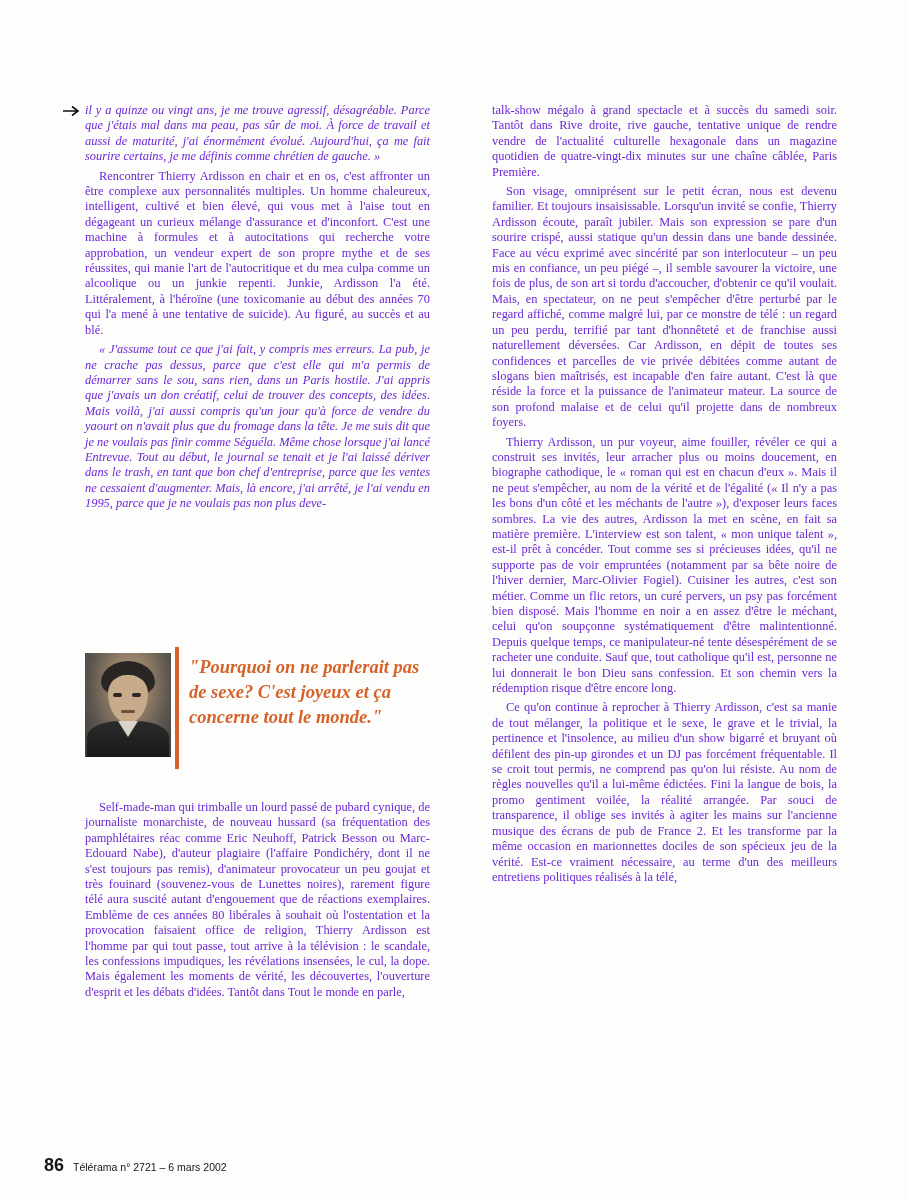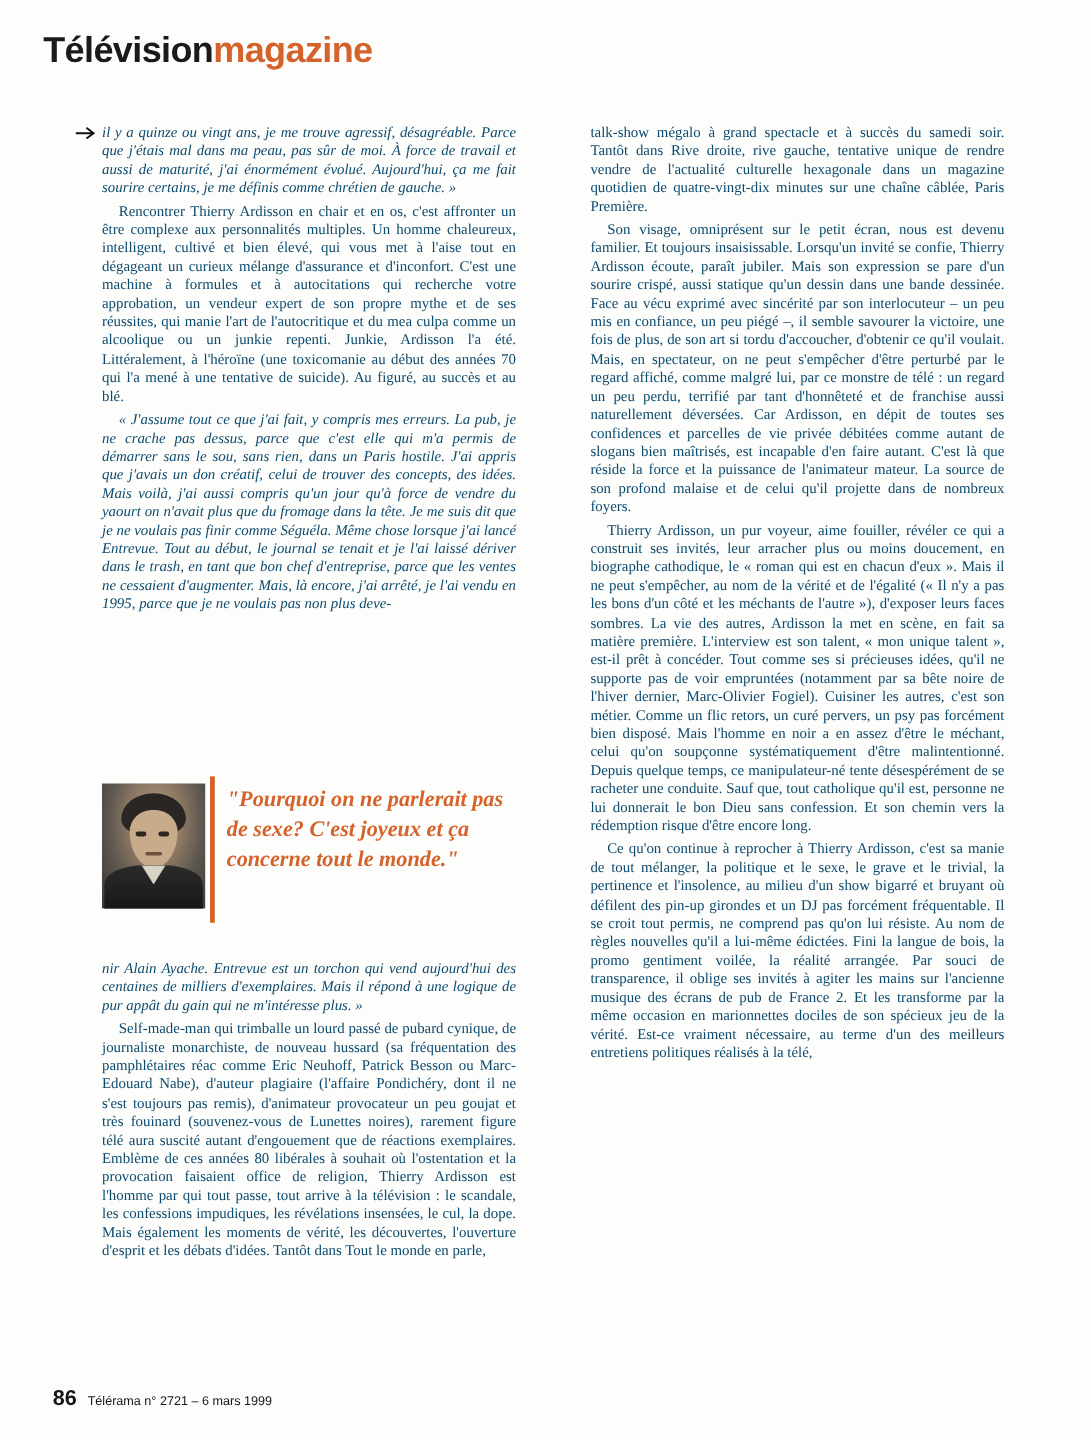--- a/index.html
+++ b/index.html
@@ -36,21 +36,21 @@
   .masthead .part2 { color: #d4622a; }
 
   
   .col {
     position: absolute;
     top: 103px;
     width: 345px;
     font-size: 12.4px;
     line-height: 15.4px;
     text-align: justify;
-    color: #0c4a6e;
+    color: #6d28d9;
   }
   .col-left { left: 85px; }
   .col-right { left: 492px; }
 
   .col p {
     margin: 0;
     text-indent: 14px;
   }
   .col p.noindent { text-indent: 0; }
   .col p.ital {
@@ -183,23 +183,20 @@
     font-size: 18px;
     margin-right: 9px;
   }
   .footer .src { font-size: 10.5px; }
 </style>
 </head>
 <body>
 
 <div class="page">
 
-  <div class="masthead">
-    <span class="part1">Télévision</span><span class="part2">magazine</span>
-  </div>
 
   <div class="col col-left" style="top:103px;">
     <span class="arrow">
       <svg width="20" height="12" viewBox="0 0 20 12">
         <path d="M0 6 L14 6 M9 1.5 L15 6 L9 10.5" fill="none" stroke="#111" stroke-width="1.6"></path>
       </svg>
     </span>
     <p class="ital noindent">il y a quinze ou vingt ans, je me trouve agressif, désagréable. Parce que j'étais mal dans ma peau, pas sûr de moi. À force de travail et aussi de maturité, j'ai énormément évolué. Aujourd'hui, ça me fait sourire certains, je me définis comme chrétien de gauche. »</p>
     <p>Rencontrer Thierry Ardisson en chair et en os, c'est affronter un être complexe aux personnalités multiples. Un homme chaleureux, intelligent, cultivé et bien élevé, qui vous met à l'aise tout en dégageant un curieux mélange d'assurance et d'inconfort. C'est une machine à formules et à autocitations qui recherche votre approbation, un vendeur expert de son propre mythe et de ses réussites, qui manie l'art de l'autocritique et du mea culpa comme un alcoolique ou un junkie repenti. Junkie, Ardisson l'a été. Littéralement, à l'héroïne (une toxicomanie au début des années 70 qui l'a mené à une tentative de suicide). Au figuré, au succès et au blé.</p>
     <p class="ital">« J'assume tout ce que j'ai fait, y compris mes erreurs. La pub, je ne crache pas dessus, parce que c'est elle qui m'a permis de démarrer sans le sou, sans rien, dans un Paris hostile. J'ai appris que j'avais un don créatif, celui de trouver des concepts, des idées. Mais voilà, j'ai aussi compris qu'un jour qu'à force de vendre du yaourt on n'avait plus que du fromage dans la tête. Je me suis dit que je ne voulais pas finir comme Séguéla. Même chose lorsque j'ai lancé Entrevue. Tout au début, le journal se tenait et je l'ai laissé dériver dans le trash, en tant que bon chef d'entreprise, parce que les ventes ne cessaient d'augmenter. Mais, là encore, j'ai arrêté, je l'ai vendu en 1995, parce que je ne voulais pas non plus deve-</p>
@@ -214,28 +211,27 @@
       <div class="eyeR"></div>
       <div class="mouth"></div>
       <div class="body"></div>
       <div class="collar"></div>
     </div>
     <div class="pull-bar"></div>
     <div class="pull-text">"Pourquoi on ne parlerait pas de sexe? C'est joyeux et ça concerne tout le monde."</div>
   </div>
 
   <div class="col col-left" style="top:800px; width:345px;">
-    <p class="ital noindent">nir Alain Ayache. Entrevue est un torchon qui vend aujourd'hui des centaines de milliers d'exemplaires. Mais il répond à une logique de pur appât du gain qui ne m'intéresse plus. »</p>
     <p>Self-made-man qui trimballe un lourd passé de pubard cynique, de journaliste monarchiste, de nouveau hussard (sa fréquentation des pamphlétaires réac comme Eric Neuhoff, Patrick Besson ou Marc-Edouard Nabe), d'auteur plagiaire (l'affaire Pondichéry, dont il ne s'est toujours pas remis), d'animateur provocateur un peu goujat et très fouinard (souvenez-vous de Lunettes noires), rarement figure télé aura suscité autant d'engouement que de réactions exemplaires. Emblème de ces années 80 libérales à souhait où l'ostentation et la provocation faisaient office de religion, Thierry Ardisson est l'homme par qui tout passe, tout arrive à la télévision : le scandale, les confessions impudiques, les révélations insensées, le cul, la dope. Mais également les moments de vérité, les découvertes, l'ouverture d'esprit et les débats d'idées. Tantôt dans Tout le monde en parle,</p>
   </div>
 
   <div class="col col-right">
     <p class="noindent">talk-show mégalo à grand spectacle et à succès du samedi soir. Tantôt dans Rive droite, rive gauche, tentative unique de rendre vendre de l'actualité culturelle hexagonale dans un magazine quotidien de quatre-vingt-dix minutes sur une chaîne câblée, Paris Première.</p>
     <p>Son visage, omniprésent sur le petit écran, nous est devenu familier. Et toujours insaisissable. Lorsqu'un invité se confie, Thierry Ardisson écoute, paraît jubiler. Mais son expression se pare d'un sourire crispé, aussi statique qu'un dessin dans une bande dessinée. Face au vécu exprimé avec sincérité par son interlocuteur – un peu mis en confiance, un peu piégé –, il semble savourer la victoire, une fois de plus, de son art si tordu d'accoucher, d'obtenir ce qu'il voulait. Mais, en spectateur, on ne peut s'empêcher d'être perturbé par le regard affiché, comme malgré lui, par ce monstre de télé : un regard un peu perdu, terrifié par tant d'honnêteté et de franchise aussi naturellement déversées. Car Ardisson, en dépit de toutes ses confidences et parcelles de vie privée débitées comme autant de slogans bien maîtrisés, est incapable d'en faire autant. C'est là que réside la force et la puissance de l'animateur mateur. La source de son profond malaise et de celui qu'il projette dans de nombreux foyers.</p>
     <p>Thierry Ardisson, un pur voyeur, aime fouiller, révéler ce qui a construit ses invités, leur arracher plus ou moins doucement, en biographe cathodique, le « roman qui est en chacun d'eux ». Mais il ne peut s'empêcher, au nom de la vérité et de l'égalité (« Il n'y a pas les bons d'un côté et les méchants de l'autre »), d'exposer leurs faces sombres. La vie des autres, Ardisson la met en scène, en fait sa matière première. L'interview est son talent, « mon unique talent », est-il prêt à concéder. Tout comme ses si précieuses idées, qu'il ne supporte pas de voir empruntées (notamment par sa bête noire de l'hiver dernier, Marc-Olivier Fogiel). Cuisiner les autres, c'est son métier. Comme un flic retors, un curé pervers, un psy pas forcément bien disposé. Mais l'homme en noir a en assez d'être le méchant, celui qu'on soupçonne systématiquement d'être malintentionné. Depuis quelque temps, ce manipulateur-né tente désespérément de se racheter une conduite. Sauf que, tout catholique qu'il est, personne ne lui donnerait le bon Dieu sans confession. Et son chemin vers la rédemption risque d'être encore long.</p>
     <p>Ce qu'on continue à reprocher à Thierry Ardisson, c'est sa manie de tout mélanger, la politique et le sexe, le grave et le trivial, la pertinence et l'insolence, au milieu d'un show bigarré et bruyant où défilent des pin-up girondes et un DJ pas forcément fréquentable. Il se croit tout permis, ne comprend pas qu'on lui résiste. Au nom de règles nouvelles qu'il a lui-même édictées. Fini la langue de bois, la promo gentiment voilée, la réalité arrangée. Par souci de transparence, il oblige ses invités à agiter les mains sur l'ancienne musique des écrans de pub de France 2. Et les transforme par la même occasion en marionnettes dociles de son spécieux jeu de la vérité. Est-ce vraiment nécessaire, au terme d'un des meilleurs entretiens politiques réalisés à la télé,</p>
   </div>
 
   <div class="footer">
-    <span class="pagenum">86</span><span class="src">Télérama n° 2721 – 6 mars 1999</span>
+    <span class="pagenum">86</span><span class="src">Télérama n° 2721 – 6 mars 2002</span>
   </div>
 
 </div>
 
 </body></html>

